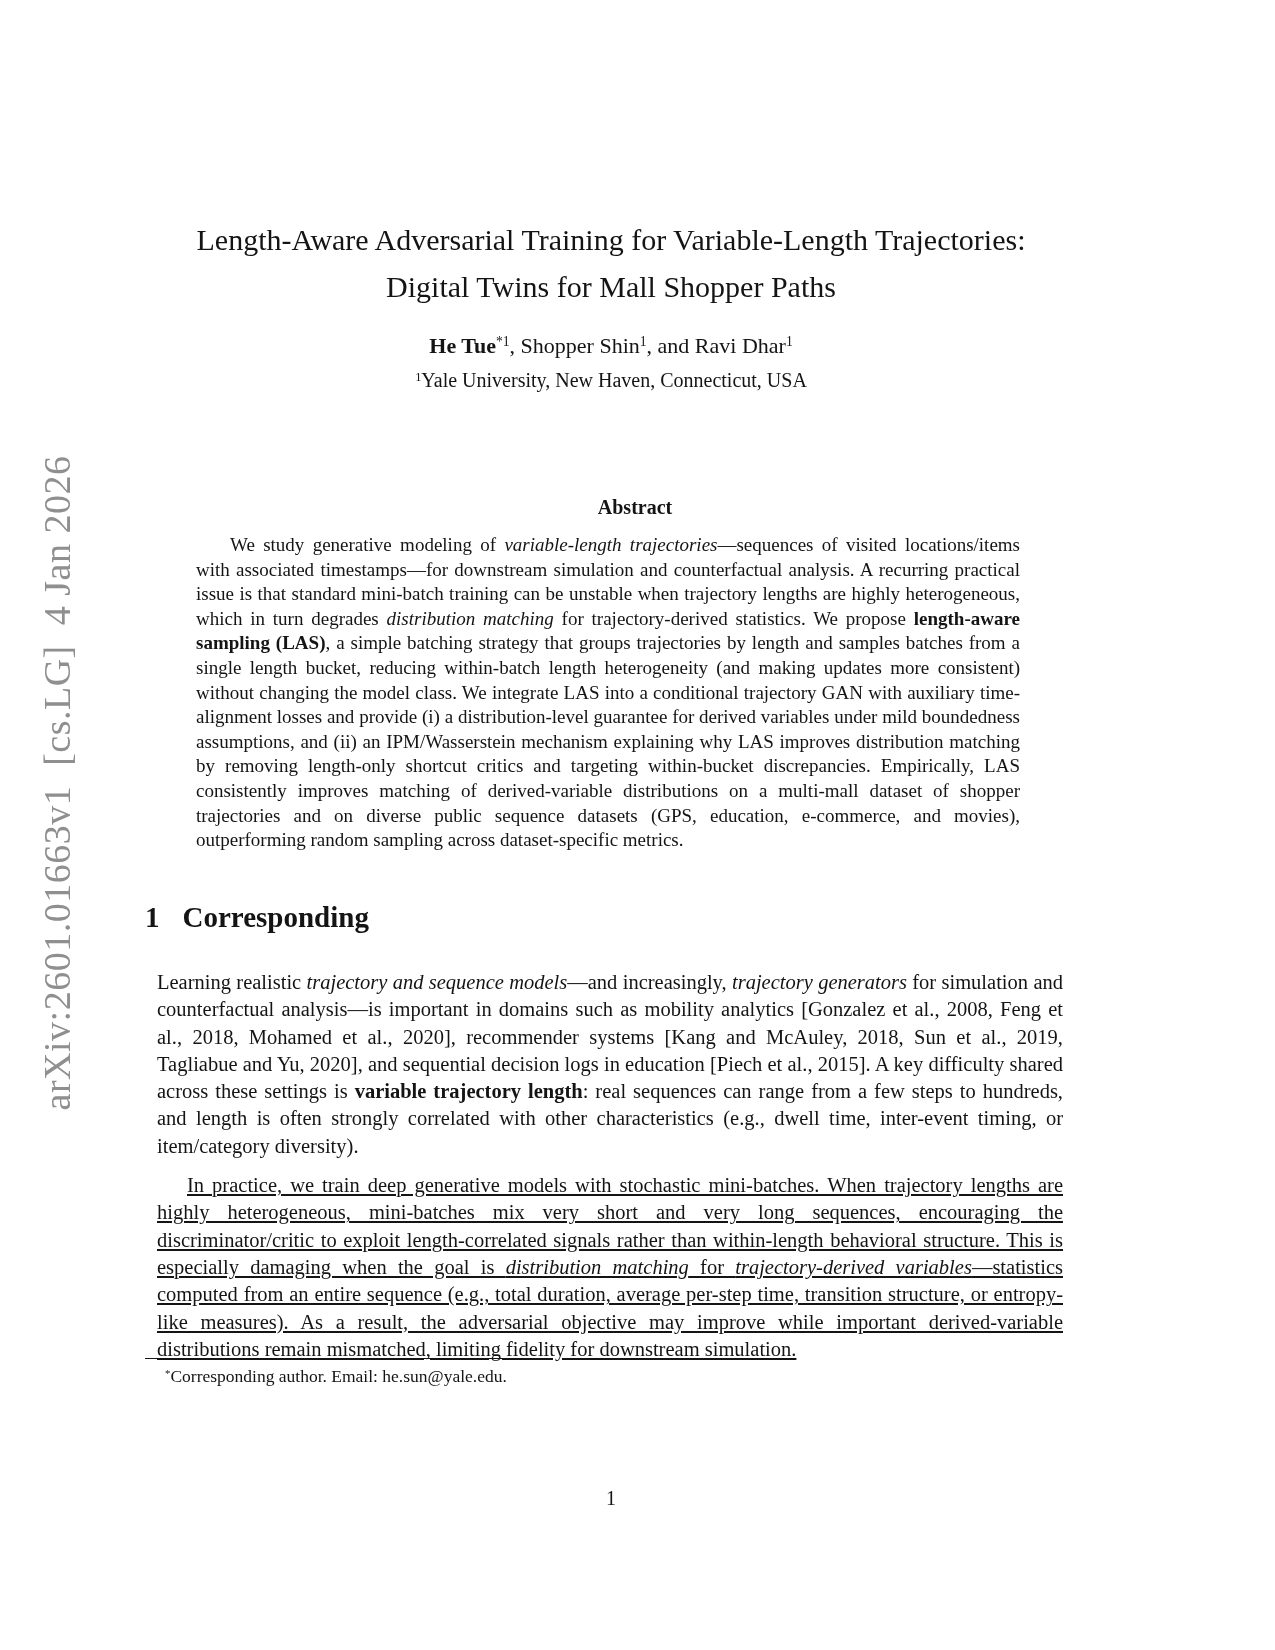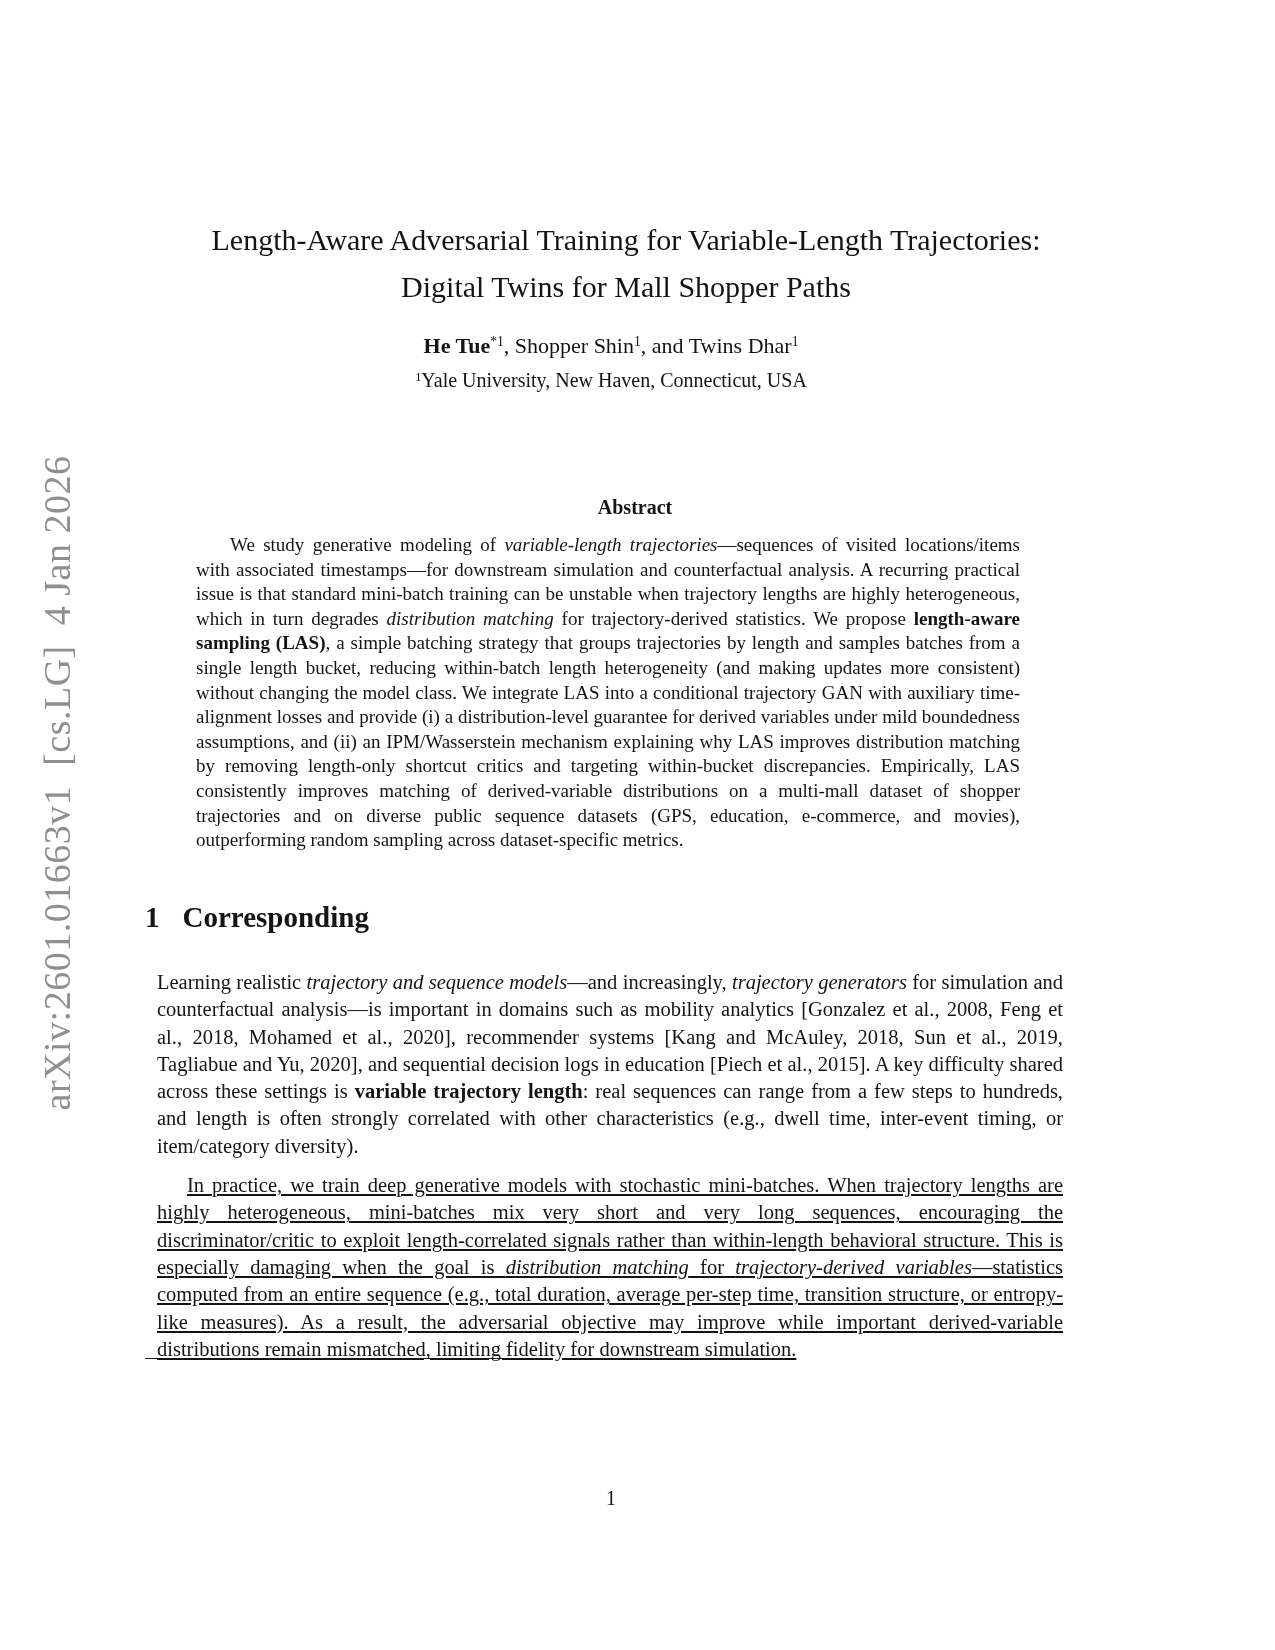--- a/index.html
+++ b/index.html
@@ -15,21 +15,21 @@
   .watermark{
     position:absolute;
     left:57px;top:783px;
     transform:translate(-50%,-50%) rotate(-90deg);
     font-size:38px;
     letter-spacing:0.5px;
     white-space:pre;
     color:#8f8f8f;
   }
   .title-wrap{
-    position:absolute;left:15px;top:216px;width:1222px;
+    position:absolute;left:0;top:216px;width:1222px;
     text-align:center;
   }
   .title-line{
     font-size:30px;
     line-height:47px;
     white-space:nowrap;
   }
   .authors{
     position:absolute;left:0;top:333px;width:1222px;
     text-align:center;font-size:22px;
@@ -86,36 +86,37 @@
 
 <div class="page">
 
   <div class="watermark" style="color: rgb(143, 143, 143);">arXiv:2601.01663v1  [cs.LG]  4 Jan 2026</div>
 
   <div class="title-wrap">
     <div class="title-line">Length-Aware Adversarial Training for Variable-Length Trajectories:</div>
     <div class="title-line">Digital Twins for Mall Shopper Paths</div>
   </div>
 
-  <div class="authors"><span class="st-b">He Tue</span><span class="st-sup">*1</span><span>, Shopper Shin</span><span class="st-sup">1</span><span>, and Twins Dhar</span><span class="st-sup">1</span></div>
+  <div class="authors"><span class="st-b">He Tue</span><span class="st-sup">*1</span><span>, Shopper Shin</span><span class="st-sup">1</span><span>, and Ravi Dhar</span><span class="st-sup">1</span></div>
 
   <div class="affiliation"><span class="st-sup">1</span><span>Yale University, New Haven, Connecticut, USA</span></div>
 
   <div class="abs-head">Abstract</div>
 
   <div class="abs-body"><span>We study generative modeling of </span><span class="st-i">variable-length trajectories</span><span>—sequences of visited locations/items with associated timestamps—for downstream simulation and counterfactual analysis. A recurring practical issue is that standard mini-batch training can be unstable when trajectory lengths are highly heterogeneous, which in turn degrades </span><span class="st-i">distribution matching</span><span> for trajectory-derived statistics. We propose </span><span class="st-b">length-aware sampling (LAS)</span><span>, a simple batching strategy that groups trajectories by length and samples batches from a single length bucket, reducing within-batch length heterogeneity (and making updates more consistent) without changing the model class. We integrate LAS into a conditional trajectory GAN with auxiliary time-alignment losses and provide (i) a distribution-level guarantee for derived variables under mild boundedness assumptions, and (ii) an IPM/Wasserstein mechanism explaining why LAS improves distribution matching by removing length-only shortcut critics and targeting within-bucket discrepancies. Empirically, LAS consistently improves matching of derived-variable distributions on a multi-mall dataset of shopper trajectories and on diverse public sequence datasets (GPS, education, e-commerce, and movies), outperforming random sampling across dataset-specific metrics.</span></div>
 
   <div class="sec-head">
     <span class="sec-num">1</span><span class="sec-title">Corresponding</span>
   </div>
 
   <div class="body-text">
     <p><span>Learning realistic </span><span class="st-i">trajectory and sequence models</span><span>—and increasingly, </span><span class="st-i">trajectory generators</span><span> for simulation and counterfactual analysis—is important in domains such as mobility analytics [Gonzalez et al., 2008, Feng et al., 2018, Mohamed et al., 2020], recommender systems [Kang and McAuley, 2018, Sun et al., 2019, Tagliabue and Yu, 2020], and sequential decision logs in education [Piech et al., 2015]. A key difficulty shared across these settings is </span><span class="st-b">variable trajectory length</span><span>: real sequences can range from a few steps to hundreds, and length is often strongly correlated with other characteristics (e.g., dwell time, inter-event timing, or item/category diversity).</span></p>
     <p class="indent"><span>In practice, we train deep generative models with stochastic mini-batches. When trajectory lengths are highly heterogeneous, mini-batches mix very short and very long sequences, encouraging the discriminator/critic to exploit length-correlated signals rather than within-length behavioral structure. This is especially damaging when the goal is </span><span class="st-i">distribution matching</span><span> for </span><span class="st-i">trajectory-derived variables</span><span>—statistics computed from an entire sequence (e.g., total duration, average per-step time, transition structure, or entropy-like measures). As a result, the adversarial objective may improve while important derived-variable distributions remain mismatched, limiting fidelity for downstream simulation.</span></p>
   </div>
 
   <div class="footnote-block">
     <div class="footnote-rule"></div>
+    <div class="footnote-text"><span class="st-sup">*</span><span>Corresponding author. Email: he.sun@yale.edu.</span></div>
   </div>
 
   <div class="page-num">1</div>
 
 </div>
 
 </body></html>

